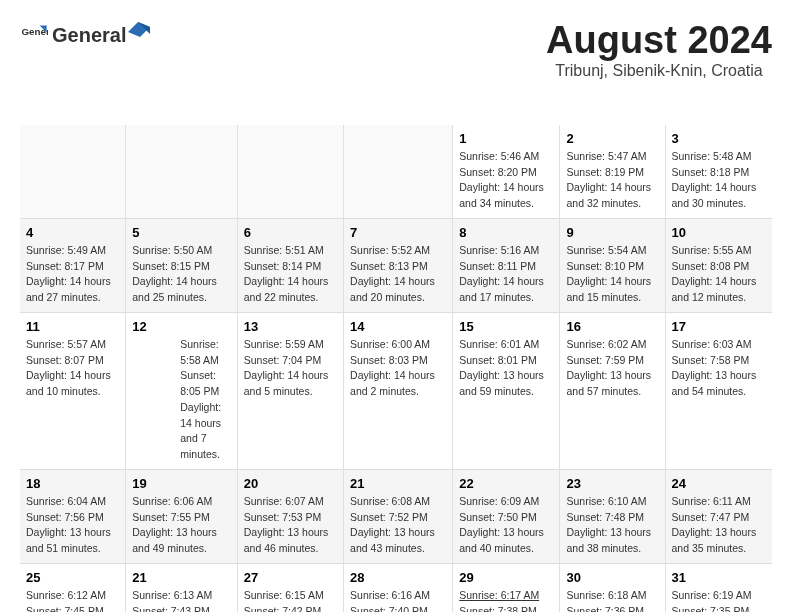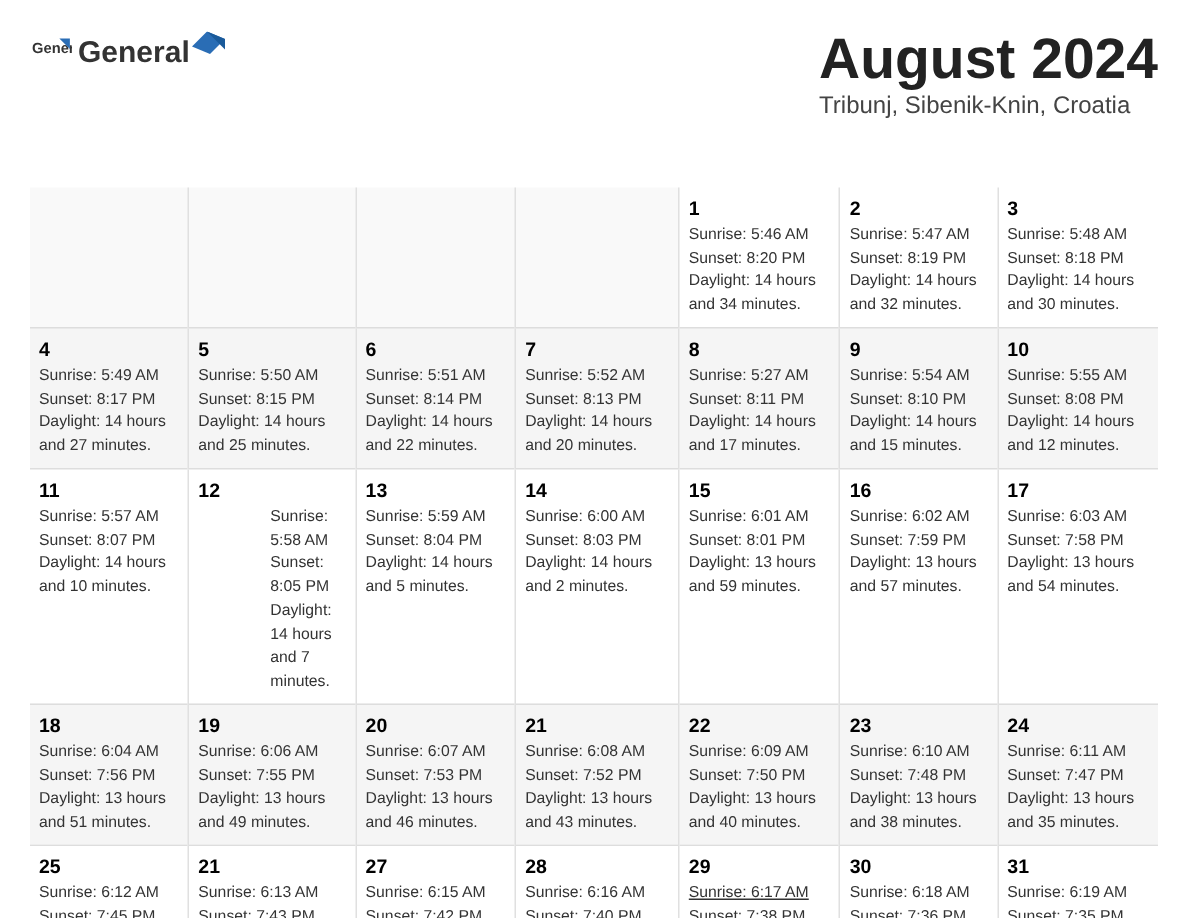--- a/index.html
+++ b/index.html
@@ -19,21 +19,21 @@
     .logo {
       display: flex;
       align-items: center;
       gap: 4px;
     }
     .logo-icon {
       width: 28px;
       height: 28px;
     }
     .title-area {
-      text-align: left;
+      text-align: center;
     }
     .month-year {
       font-size: 38px;
       font-weight: bold;
       color: #222;
       line-height: 1.1;
     }
     .location {
       font-size: 16px;
       color: #444;
@@ -169,21 +169,21 @@
 Daylight: 14 hours and 22 minutes.</div>
         </td>
         <td>
           <span class="day-num">7</span>
           <div class="day-info" style="white-space: pre-line;">Sunrise: 5:52 AM
 Sunset: 8:13 PM
 Daylight: 14 hours and 20 minutes.</div>
         </td>
         <td>
           <span class="day-num">8</span>
-          <div class="day-info" style="white-space: pre-line;">Sunrise: 5:27 AM
+          <div class="day-info" style="white-space: pre-line;">Sunrise: 5:16 AM
 Sunset: 8:11 PM
 Daylight: 14 hours and 17 minutes.</div>
         </td>
         <td>
           <span class="day-num">9</span>
           <div class="day-info" style="white-space: pre-line;">Sunrise: 5:54 AM
 Sunset: 8:10 PM
 Daylight: 14 hours and 15 minutes.</div>
         </td>
         <td>
@@ -202,21 +202,21 @@
         </td>
         <td>
           <span class="day-num">12</span>
           <div class="day-info" style="white-space: pre-line; margin-left: 48px;">Sunrise: 5:58 AM
 Sunset: 8:05 PM
 Daylight: 14 hours and 7 minutes.</div>
         </td>
         <td>
           <span class="day-num">13</span>
           <div class="day-info" style="white-space: pre-line;">Sunrise: 5:59 AM
-Sunset: 8:04 PM
+Sunset: 7:04 PM
 Daylight: 14 hours and 5 minutes.</div>
         </td>
         <td>
           <span class="day-num">14</span>
           <div class="day-info" style="white-space: pre-line;">Sunrise: 6:00 AM
 Sunset: 8:03 PM
 Daylight: 14 hours and 2 minutes.</div>
         </td>
         <td>
           <span class="day-num">15</span>

